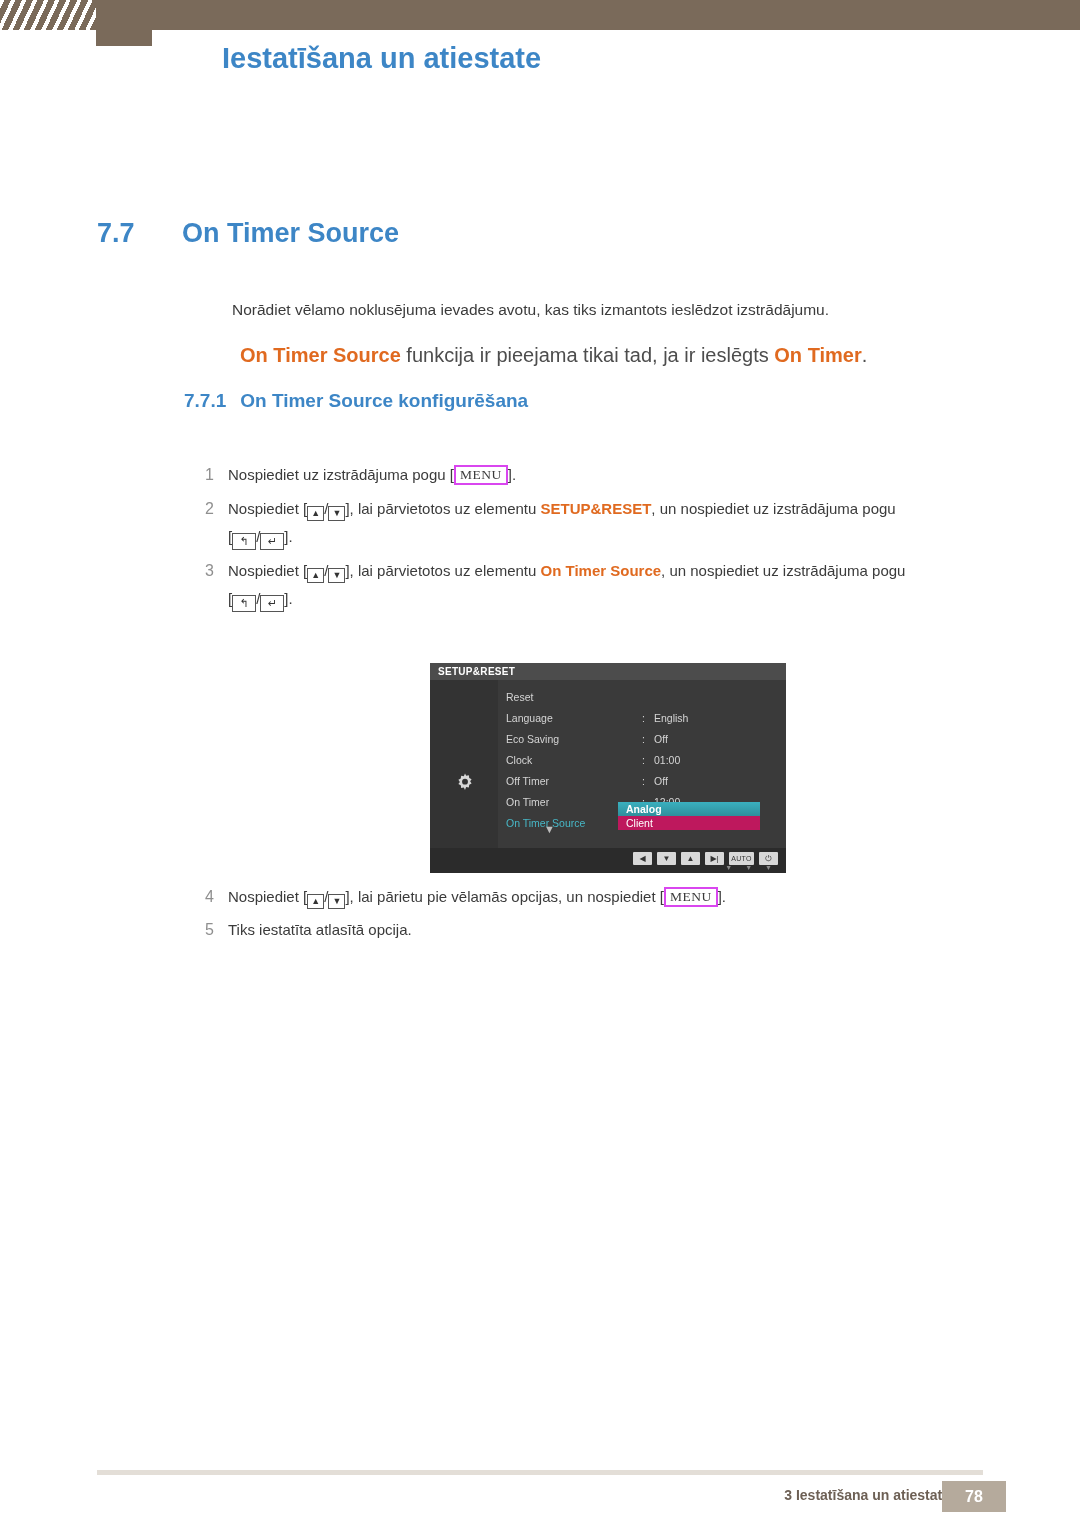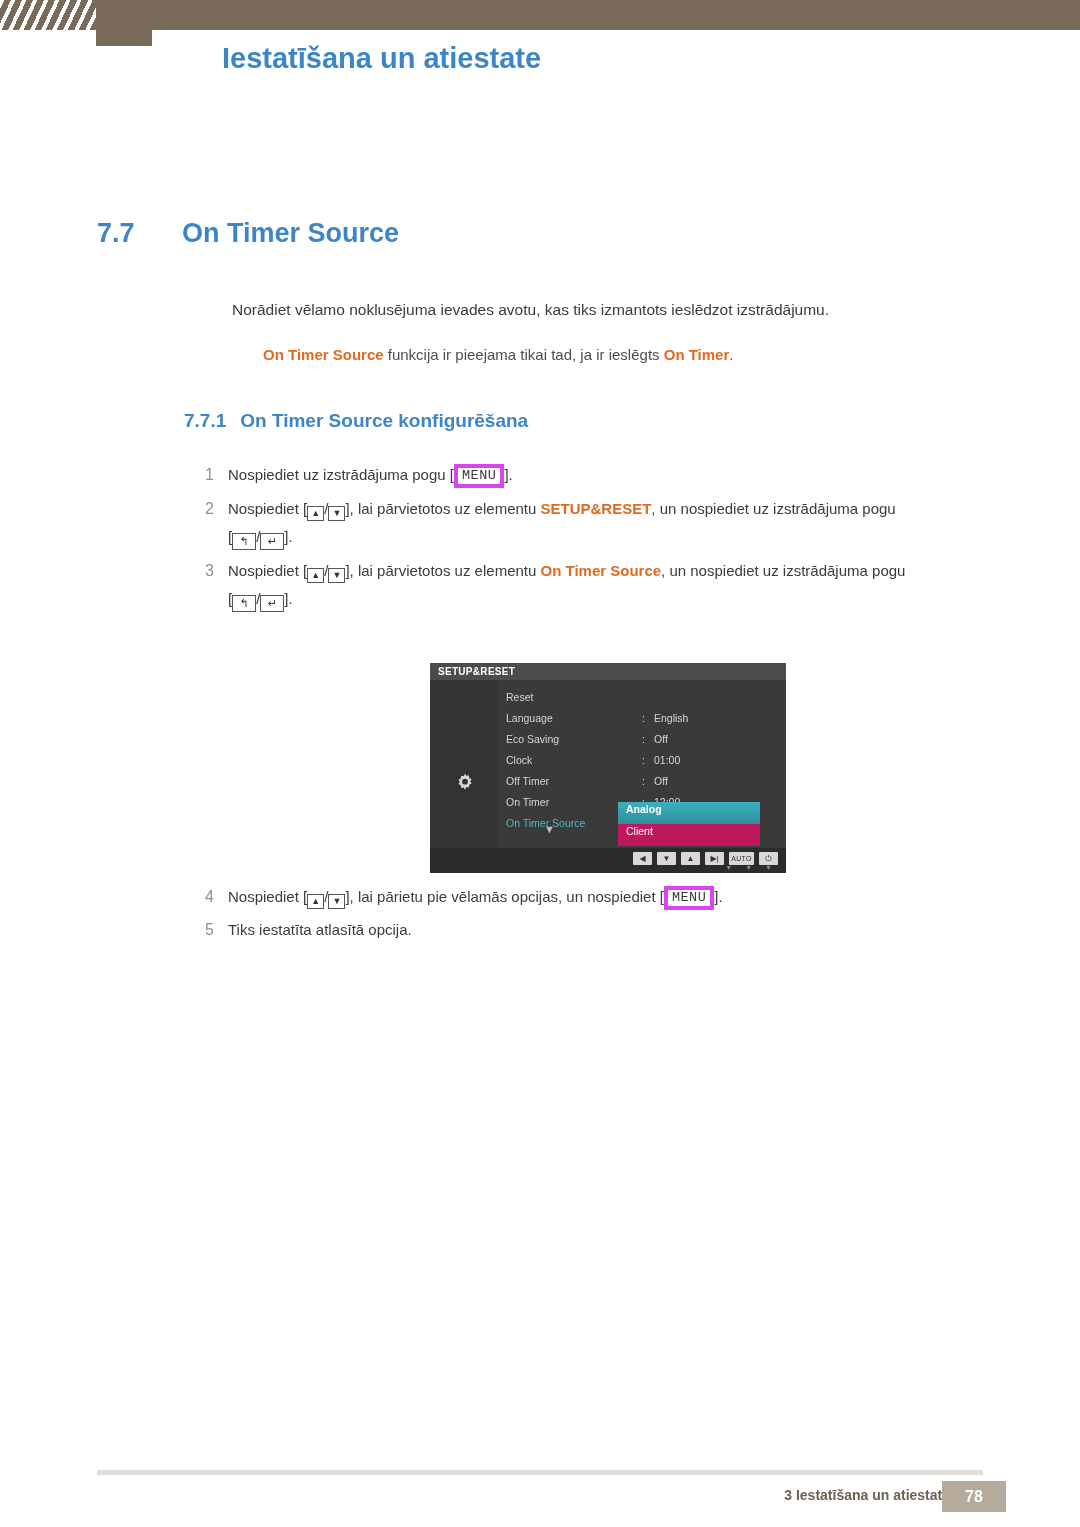--- a/index.html
+++ b/index.html
@@ -78,30 +78,29 @@
     font-size: 15.5px;
     color: #3b3b3b;
     line-height: 22px;
     margin-left: 41px;
   }
   .note {
     position: absolute;
     top: 345px;
     left: 240px;
     width: 740px;
-    font-size: 15px;
+    font-size: 20px;
     color: #4d4d4d;
     line-height: 20px;
-    margin-left: 23px;
   }
   .note .hl { color: #e06a20; font-weight: bold; }
 
   .subsec {
     position: absolute;
-    top: 410px;
+    top: 390px;
     left: 184px;
     font-size: 19px;
     font-weight: bold;
     color: #3d86c6;
   }
   .subsec .sn { margin-right: 14px; }
 
   
   .step {
     position: absolute;
@@ -116,26 +115,26 @@
     width: 24px;
     text-align: right;
     color: #8f8f8f;
     font-size: 16px;
   }
   .step .setup-hl { color: #e06a20; font-weight: bold; }
   .step .blue-hl { color: #e06a20; font-weight: bold; }
 
   .keycap {
     display: inline-block;
-    border: 4px solid #d946ef;
+    border: 2px solid #d946ef;
     padding: 0px 4px;
     font-size: 13.5px;
     line-height: 16px;
     vertical-align: 1px;
-    font-family: Liberation Mono, monospace;
+    font-family: Liberation Serif, serif;
     letter-spacing: 0.5px;
   }
   .arrowbox {
     display: inline-block;
     border: 1px solid #555;
     width: 15px;
     height: 13px;
     line-height: 12px;
     text-align: center;
     font-size: 9px;
@@ -226,21 +225,21 @@
     color: #bdbdbd;
     font-size: 11px;
   }
   .osd-popup {
     position: absolute;
     top: 139px;
     left: 188px;
     width: 142px;
   }
   .osd-popup .opt {
-    height: 22px;
+    height: 14px;
     line-height: 14px;
     font-size: 10.5px;
     padding-left: 8px;
     color: #ffffff;
     box-sizing: border-box;
   }
   .osd-popup .opt.on {
     background: linear-gradient(to bottom, #3ab0bf, #2f8f9c);
     font-weight: bold;
   }

